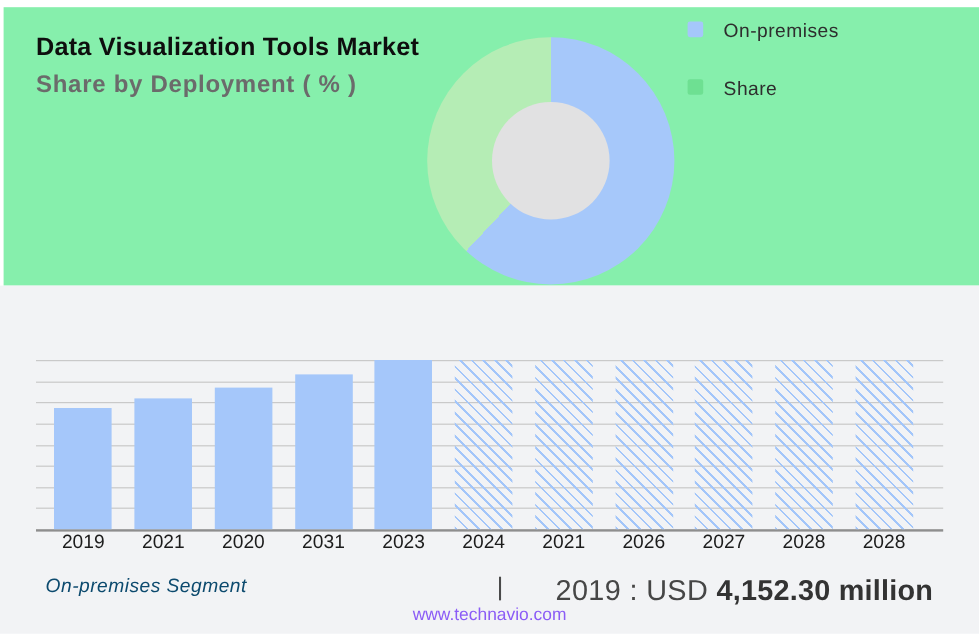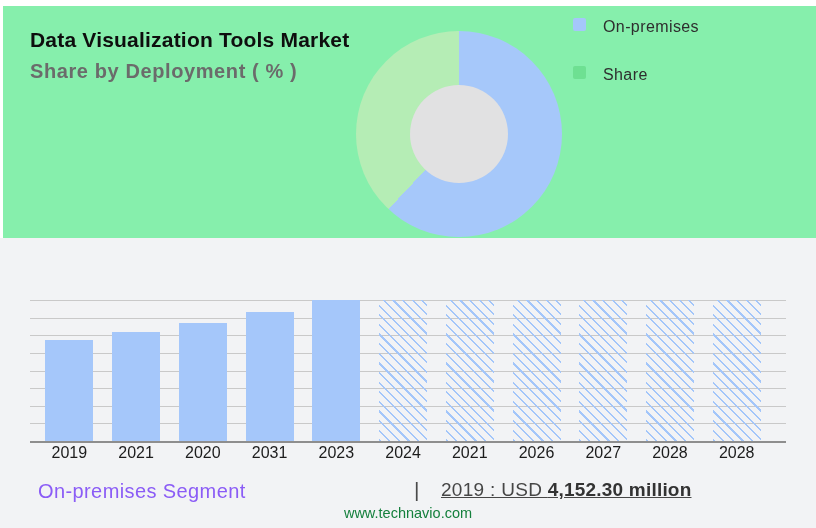--- a/index.html
+++ b/index.html
@@ -58,34 +58,34 @@
   .xlabels{
     position:absolute;left:36px;top:444px;width:734px;
     display:flex;
     align-items:center;
   }
   .xlabel{flex:1 1 0;text-align:center;font-size:16px;color:#1c1c1c;}
   
   .caption{position:absolute;left:0;top:478px;width:816px;height:28px;}
   .segment-label{
     position:absolute;left:38px;top:2px;
-    font-size:20px;color:#8b5cf6;letter-spacing:.4px;
+    font-size:16px;color:#0c4a6e;letter-spacing:.4px;font-style:italic;
   }
   .caption-sep{
     position:absolute;left:414px;top:0px;
     font-size:21px;color:#4a4a4a;font-weight:300;
   }
   .caption-value{
-    position:absolute;left:441px;top:1px;
-    font-size:19px;color:#464646;letter-spacing:.3px;text-decoration:underline;
+    position:absolute;left:463px;top:1px;
+    font-size:24px;color:#464646;letter-spacing:.3px;
   }
   .caption-value b{color:#333333;letter-spacing:.2px;}
   .website{
     position:absolute;left:0;top:505px;width:816px;text-align:center;
-    font-size:14.5px;color:#15803d;
+    font-size:14.5px;color:#8b5cf6;
   }
 </style>
 </head>
 <body>
 
 <div class="page">
 
   <div class="top-panel">
     <div class="chart-title">Data Visualization Tools Market</div>
     <div class="chart-subtitle">Share by Deployment ( % )</div>

